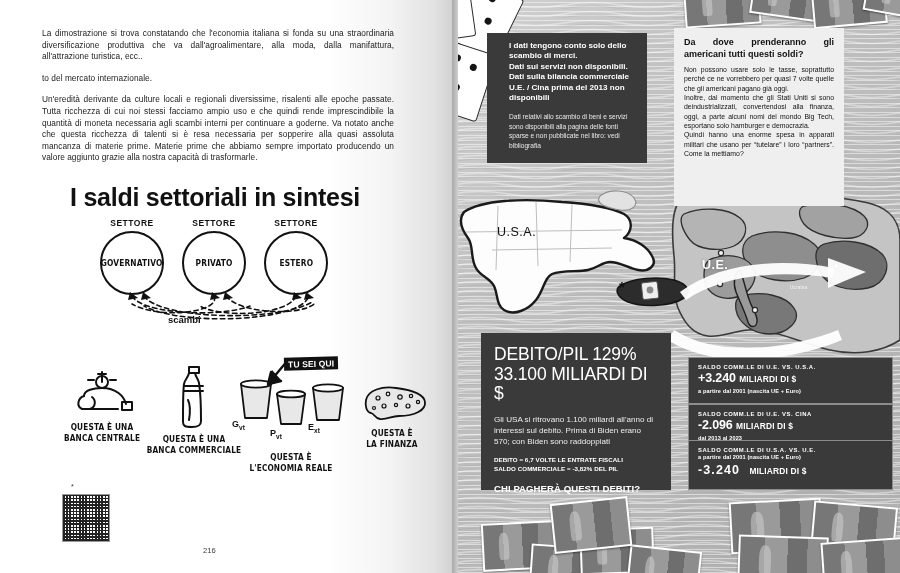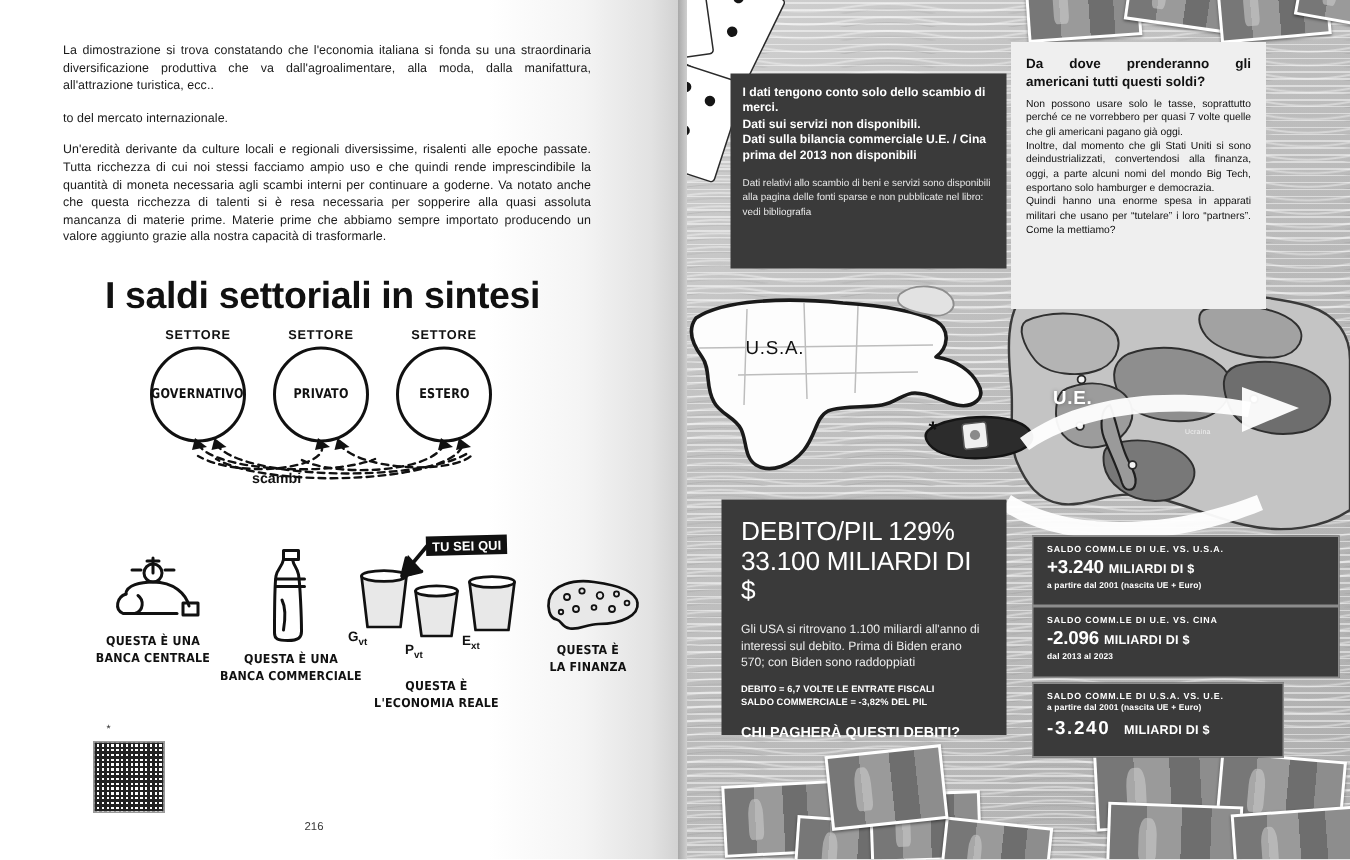--- a/index.html
+++ b/index.html
@@ -103,21 +103,21 @@
   .asterisk{position:absolute;left:167px;top:278px;font-size:15px;font-weight:bold;color:#111;}
 
   
   .box-dark{
     position:absolute;background:#3a3a3a;color:#fff;box-sizing:border-box;
   }
   .box-light{
     position:absolute;background:#efefef;color:#111;box-sizing:border-box;
   }
 
-  #box-note{left:35px;top:49px;width:184px;height:130px;padding:8px 9px 7px 8px;}
+  #box-note{left:35px;top:33px;width:160px;height:130px;padding:8px 9px 7px 22px;}
   #box-note .hd{font-size:8.1px;font-weight:bold;line-height:10.4px;}
   #box-note .bd{font-size:6.6px;line-height:9.4px;margin-top:9px;color:#e9e9e9;}
 
   #box-q{left:222px;top:28px;width:170px;height:178px;padding:9px 10px 7px 10px;}
   #box-q .hd{font-size:9px;font-weight:bold;line-height:11.5px;text-align:justify;}
   #box-q .bd{font-size:6.9px;line-height:9.35px;margin-top:5px;text-align:justify;}
 
   #box-debt{left:29px;top:333px;width:190px;height:157px;padding:12px 12px 10px 13px;}
   #box-debt .big{font-size:17.5px;font-weight:normal;line-height:19.5px;letter-spacing:-.01em;}
   #box-debt .bd{font-size:8.1px;line-height:11.2px;margin-top:10px;color:#ededed;}
@@ -128,21 +128,21 @@
     position:absolute;background:#3a3a3a;color:#fff;box-sizing:border-box;
     border:1px solid #8c8c8c;padding:6px 8px 5px 9px;
   }
   .saldo .ttl{font-size:5.9px;font-weight:bold;letter-spacing:.09em;}
   .saldo .val{font-size:12.5px;font-weight:bold;line-height:15px;margin-top:1px;letter-spacing:-.01em;}
   .saldo .val em{font-style:normal;font-size:8.4px;letter-spacing:.02em;}
   .saldo .sub{font-size:5.6px;font-weight:bold;letter-spacing:.02em;margin-top:1px;}
 
   #saldo1{left:236px;top:357px;width:205px;height:47px;}
   #saldo2{left:236px;top:404px;width:205px;height:48px;}
-  #saldo3{left:236px;top:455px;width:168px;height:50px;}
+  #saldo3{left:236px;top:440px;width:205px;height:50px;}
   #saldo3 .val{margin-top:3px;letter-spacing:.09em;}
 
   
   .card{position:absolute;background:#fff;padding:2px;box-shadow:0 1px 2px rgba(0,0,0,.45);}
   .card .ph{
     width:100%;height:100%;
     background:linear-gradient(90deg,#777 0 28%,#9a9a9a 28% 55%,#6e6e6e 55% 78%,#8d8d8d 78% 100%);
     position:relative;
   }
   .card .ph:after{

